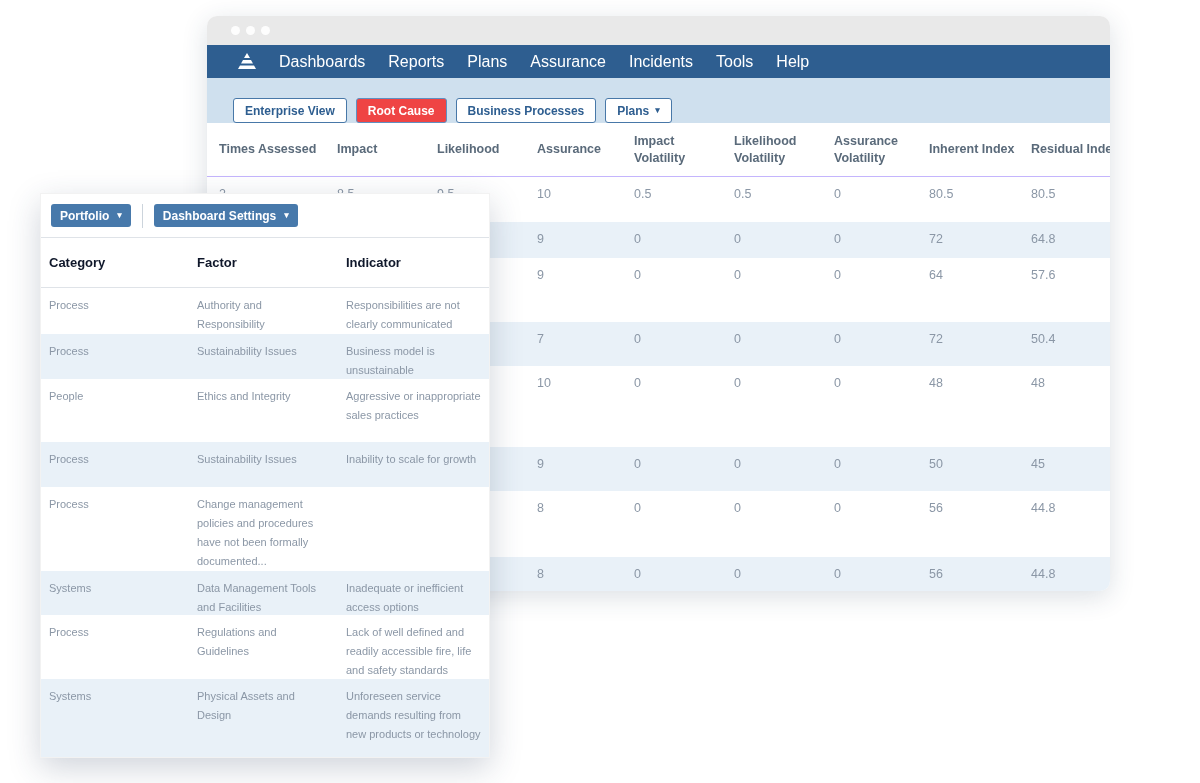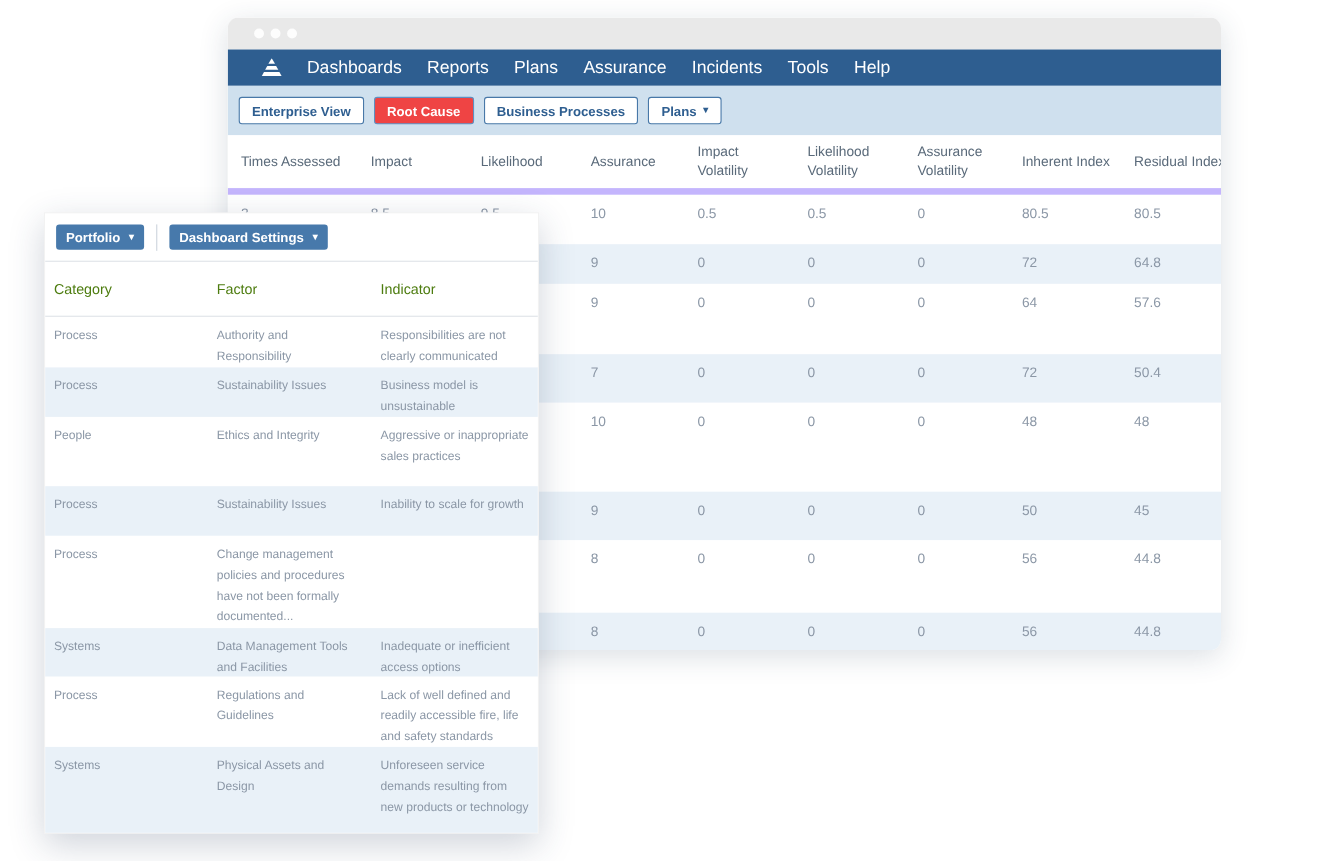--- a/index.html
+++ b/index.html
@@ -12,31 +12,31 @@
     box-shadow:0 6px 26px rgba(40,60,90,0.16); z-index:1; }
   .titlebar { height:29px; background:#e9e9e9; display:flex; align-items:center;
     padding-left:24px; gap:6px; }
   .dot { width:9px; height:9px; border-radius:50%; background:#fdfdfd; }
 
   .navbar { height:33px; background:#2e5e90; display:flex; align-items:center;
     padding-left:30px; }
   .logo { margin-right:22px; display:flex; align-items:center; }
   .nav-item { color:#ffffff; font-size:16px; margin-right:23px; cursor:pointer; white-space:nowrap; }
 
-  .toolbar { height:45px; background:#cfe0ee; display:flex; align-items:center;
-    padding-left:10px; gap:9px; }
+  .toolbar { height:45px; background:#cfe0ee; display:flex; align-items:flex-end;
+    padding-left:26px; gap:9px; }
   .tbtn { height:25px; padding:0 11px; border:1px solid #4878a8; border-radius:3px;
     background:#ffffff; color:#2e5e90; font-size:12px; font-weight:bold;
     font-family:"Liberation Sans", sans-serif; display:flex; align-items:center; gap:6px;
     cursor:pointer; white-space:nowrap; }
   .tbtn.active { background:#ef4444; border-color:#5e90c2; color:#ffffff; }
   .caret { font-size:9px; line-height:1; }
 
   .bhead { display:grid; grid-template-columns:118px 100px 100px 97px 100px 100px 95px 102px minmax(0,1fr);
-    height:54px; align-items:center; border-bottom:6px solid #c4b5fd; background:#fff; }
+    height:54px; align-items:center; border-bottom:1px solid #c4b5fd; background:#fff;font-weight:bold; }
   .bh { padding:0 6px 0 12px; font-size:12.5px; color:#5a6a7a; line-height:17px; }
   .nw { white-space:nowrap; overflow:hidden; }
   .brow { display:grid; grid-template-columns:118px 100px 100px 97px 100px 100px 95px 102px minmax(0,1fr); }
   .brow > div { padding:10px 6px 0 12px; font-size:12.5px; color:#8b97a6; line-height:15px; }
   .brow.alt { background:#e9f1f8; }
 
   
   .h34{height:34px}.h36{height:36px}.h44{height:44px}.h45{height:45px}.h46{height:46px}
   .h63{height:63px}.h64{height:64px}.h66{height:66px}.h80{height:80px}.h81{height:81px}.h84{height:84px}
 
@@ -46,21 +46,21 @@
     border:1px solid rgba(0,0,0,0.05); z-index:10; overflow:hidden; }
   .fp-toolbar { height:44px; display:flex; align-items:center; padding-left:10px; gap:11px;
     border-bottom:1px solid #dfe3e8; background:#fff; }
   .fbtn { height:23px; padding:0 9px; background:#4779ab; border:none; border-radius:3px;
     color:#ffffff; font-size:12px; font-weight:bold; font-family:"Liberation Sans", sans-serif;
     display:flex; align-items:center; gap:8px; cursor:pointer; white-space:nowrap; }
   .vdiv { width:1px; height:24px; background:#ccd4dc; }
 
   .fhead { display:grid; grid-template-columns:148px 149px minmax(0,1fr); height:50px;
     align-items:center; border-bottom:1px solid #dfe3e8; }
-  .fh { padding-left:8px; font-size:13px; color:#4d7c0f; }
+  .fh { padding-left:8px; font-size:13px; color:#0f172a;font-weight:bold; }
   .frow { display:grid; grid-template-columns:148px 149px minmax(0,1fr); overflow:hidden; }
   .frow > div { padding:8px 8px 0 8px; font-size:11px; line-height:19px; color:#8b97a6; overflow:hidden; }
   .frow.alt { background:#e9f1f8; }
 </style>
 </head>
 <body>
 
 <div class="back-window">
 
   <div class="titlebar">

